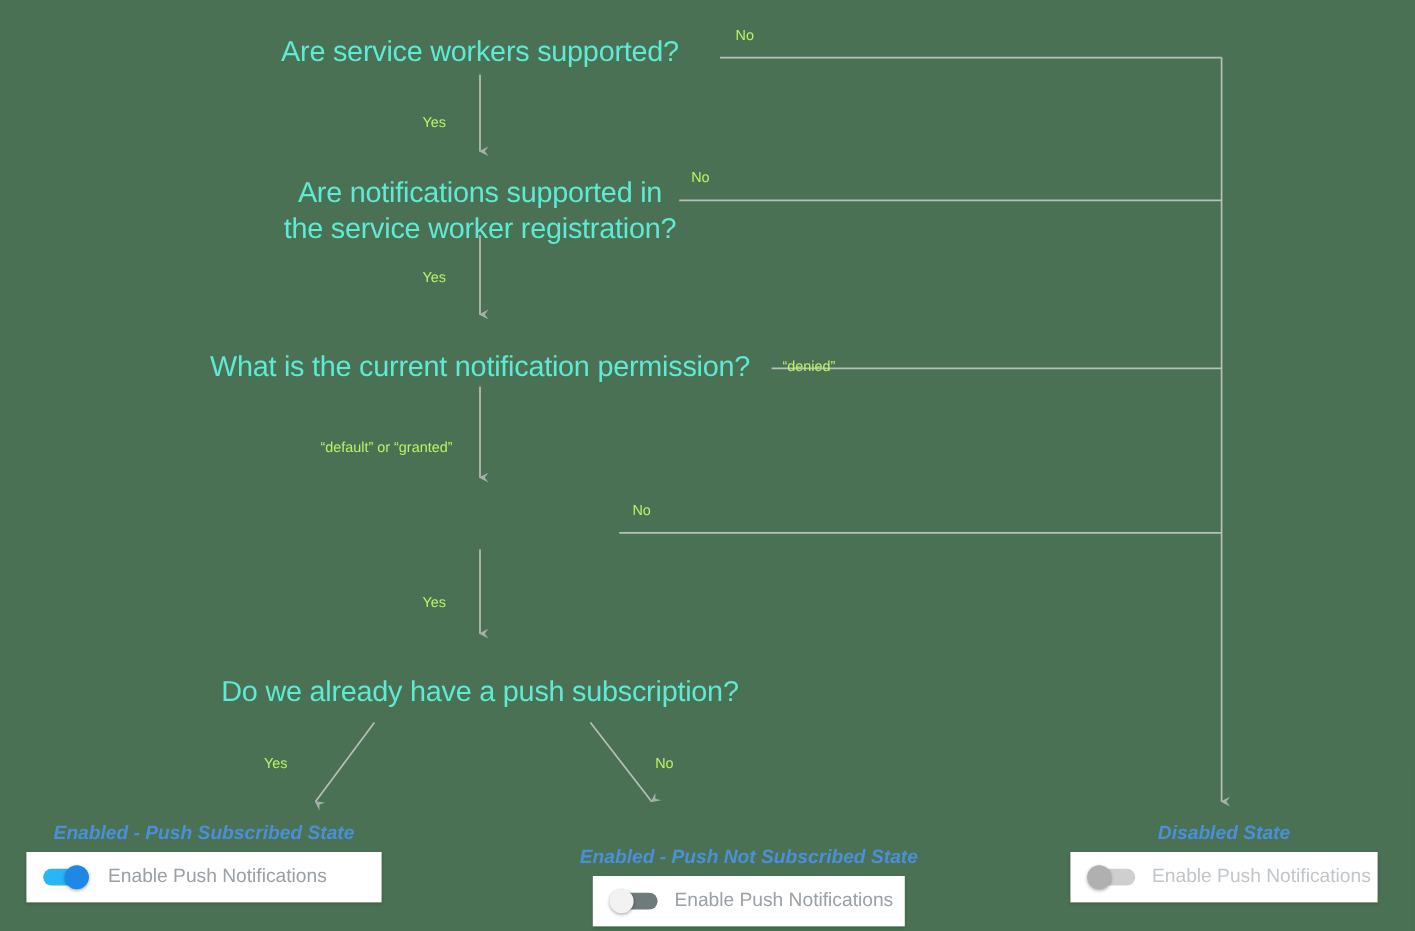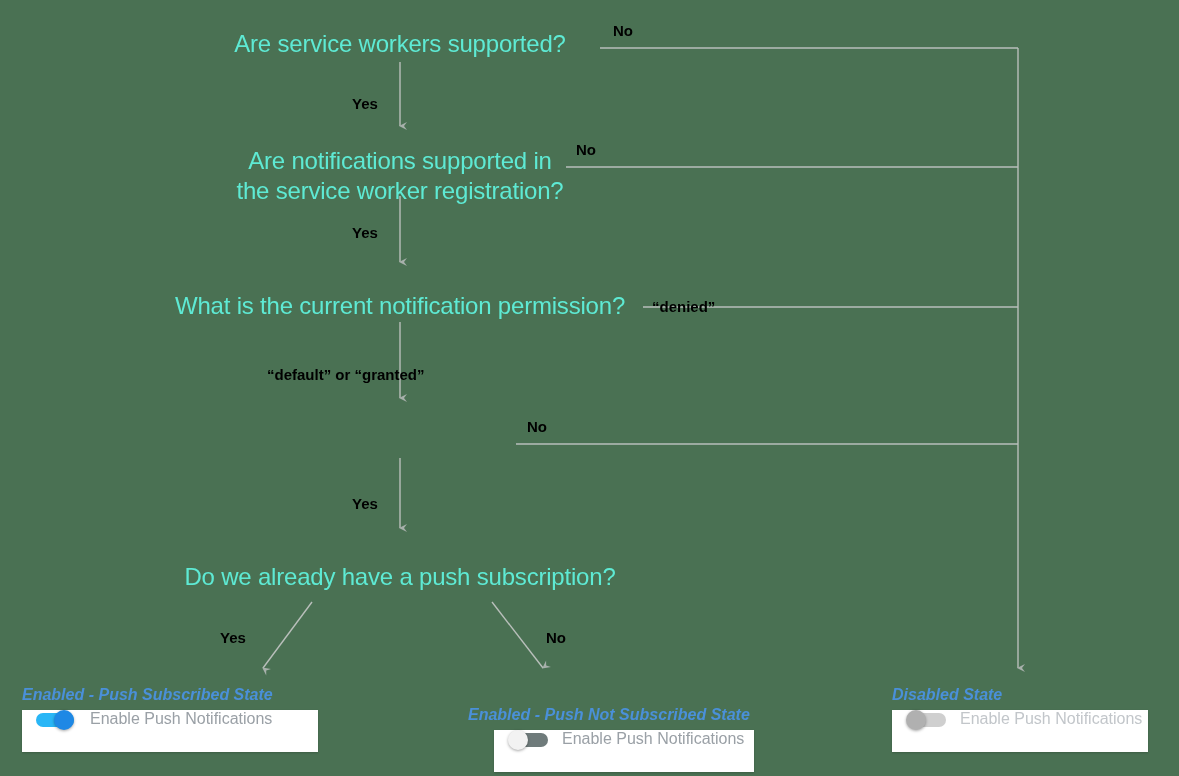--- a/index.html
+++ b/index.html
@@ -18,43 +18,43 @@
     color:#5eead4;
     font-size:24px;
     font-weight:400;
     line-height:30px;
     text-align:center;
     white-space:pre-line;
     letter-spacing:-0.2px;
   }
   .edge-label{
     position:absolute;
-    color:#000000;
-    font-size:15px;
-    font-weight:700;
+    color:#bef264;
+    font-size:12px;
+    font-weight:400;
     white-space:nowrap;
   }
 
   .state{
     position:absolute;
   }
   .state-label{
     color:#4a90d9;
     font-size:16px;
     font-weight:700;
     font-style:italic;
-    text-align:left;
+    text-align:center;
     white-space:nowrap;
     margin-bottom:6px;
   }
   .card{
     background:#ffffff;
     height:42px;
     display:flex;
-    align-items:flex-start;
+    align-items:center;
     padding:0 16px 0 14px;
     box-sizing:border-box;
     box-shadow:0 1px 2px rgba(0,0,0,0.18);
   }
   .switch{
     position:relative;
     width:40px;height:20px;
     flex:0 0 auto;
     margin-right:14px;
   }

